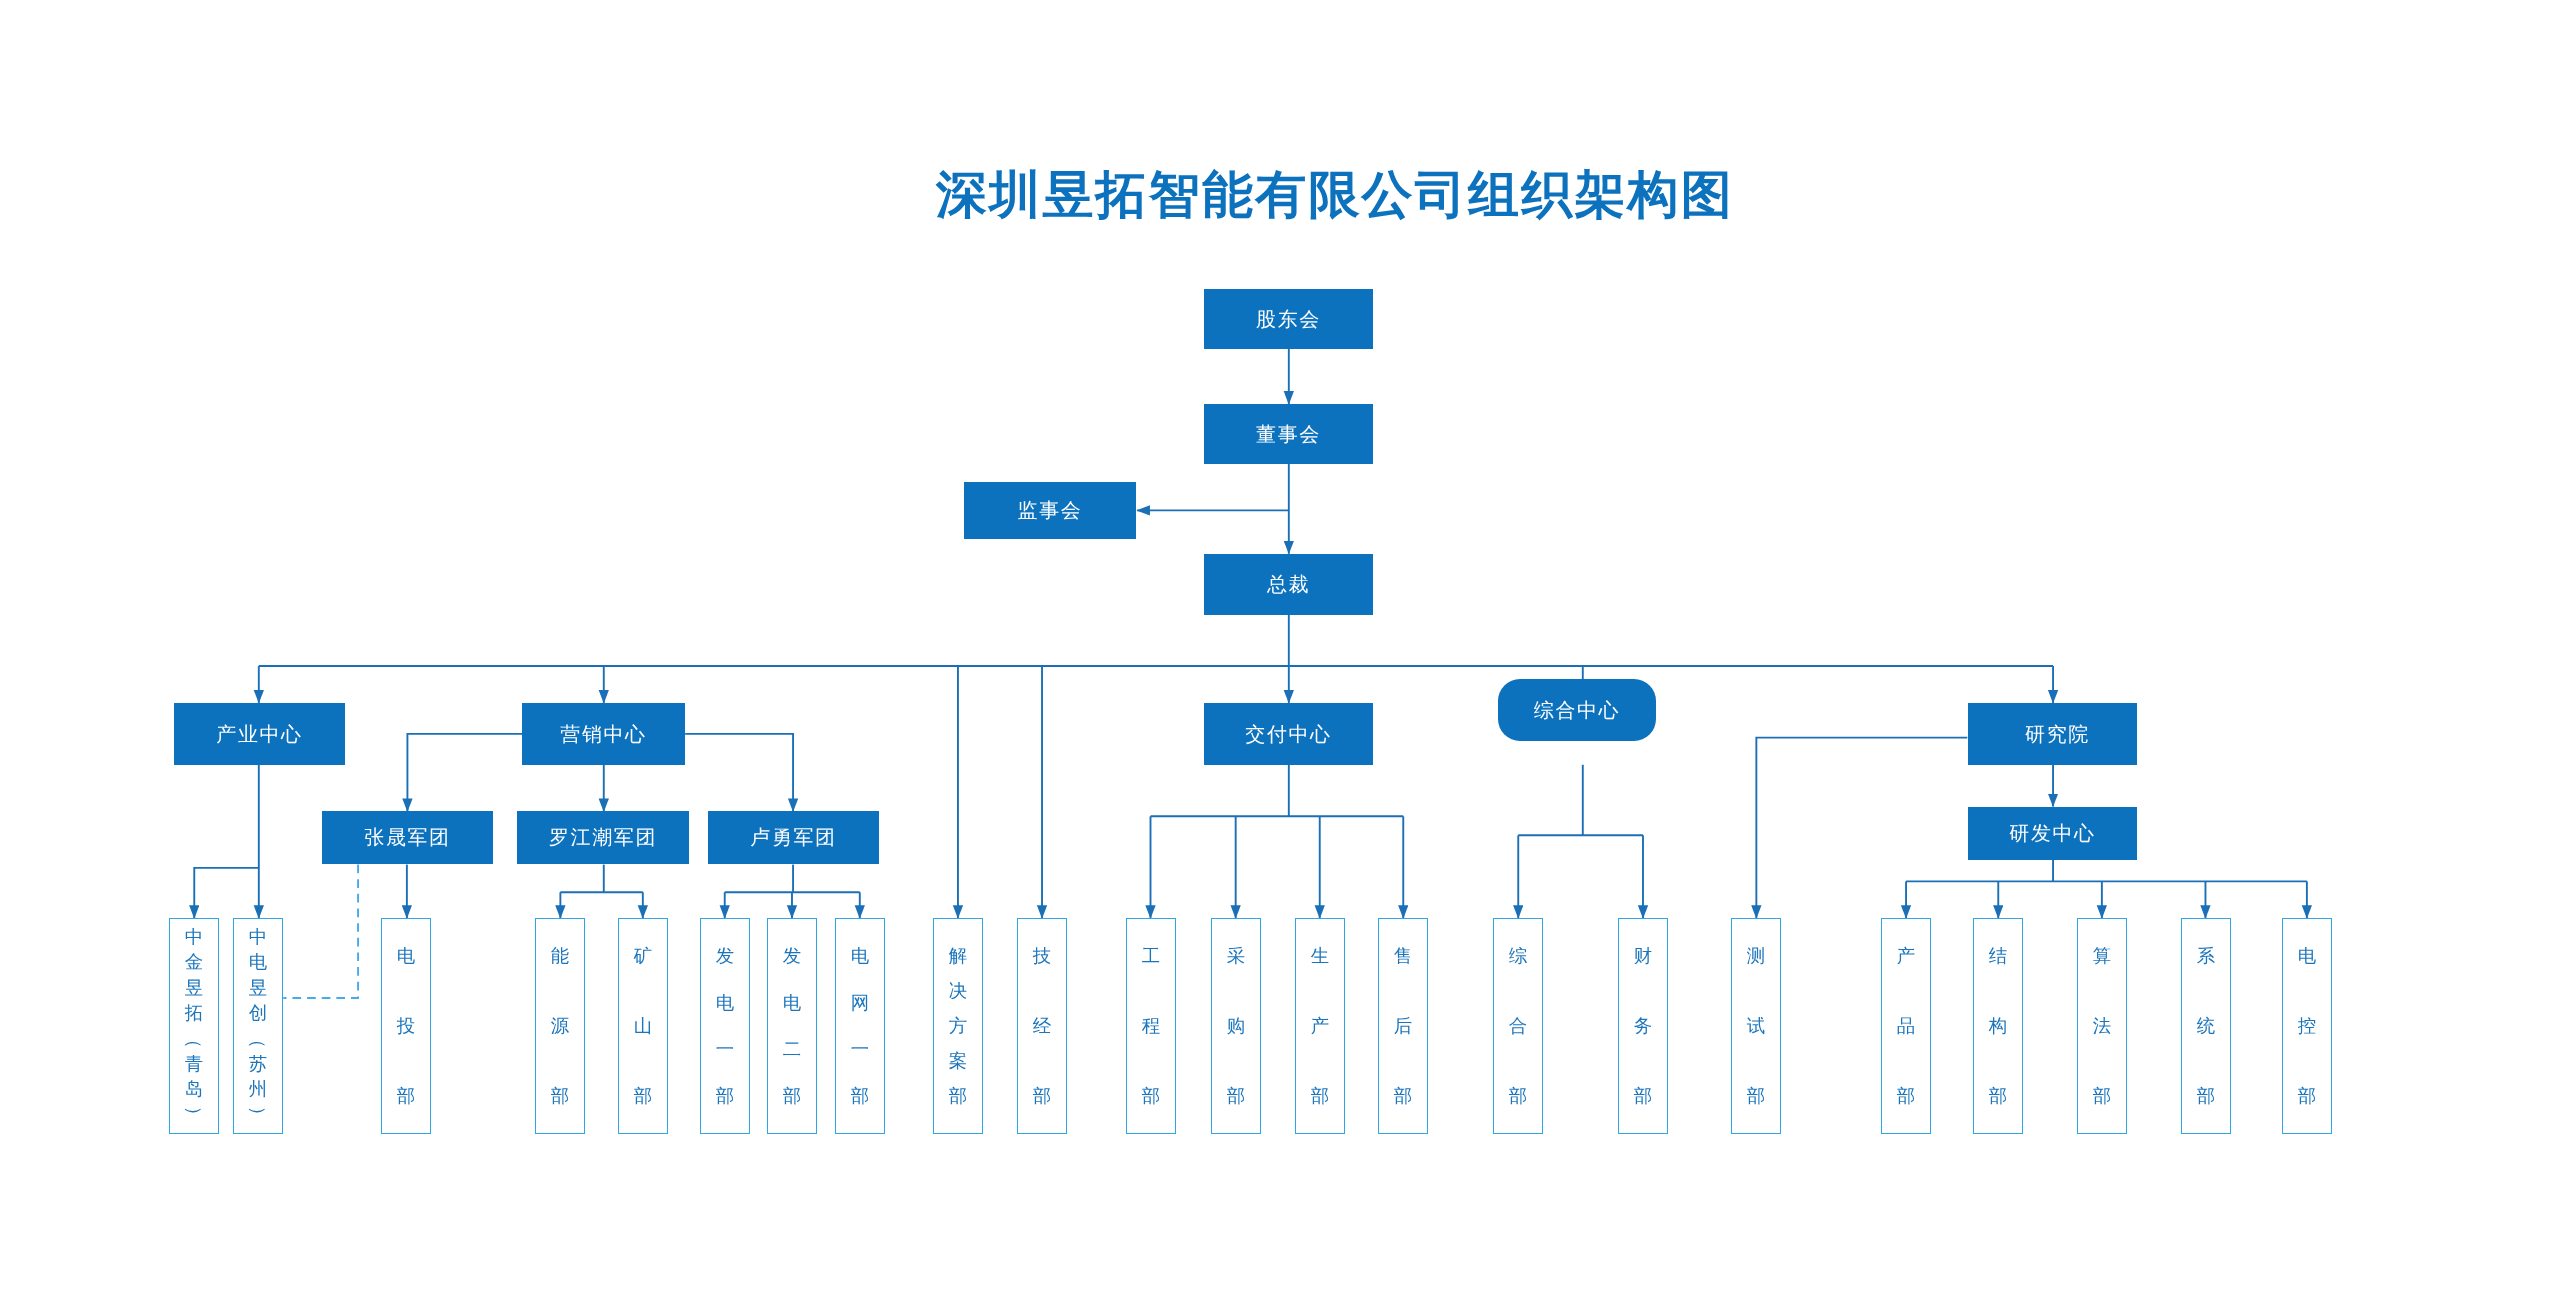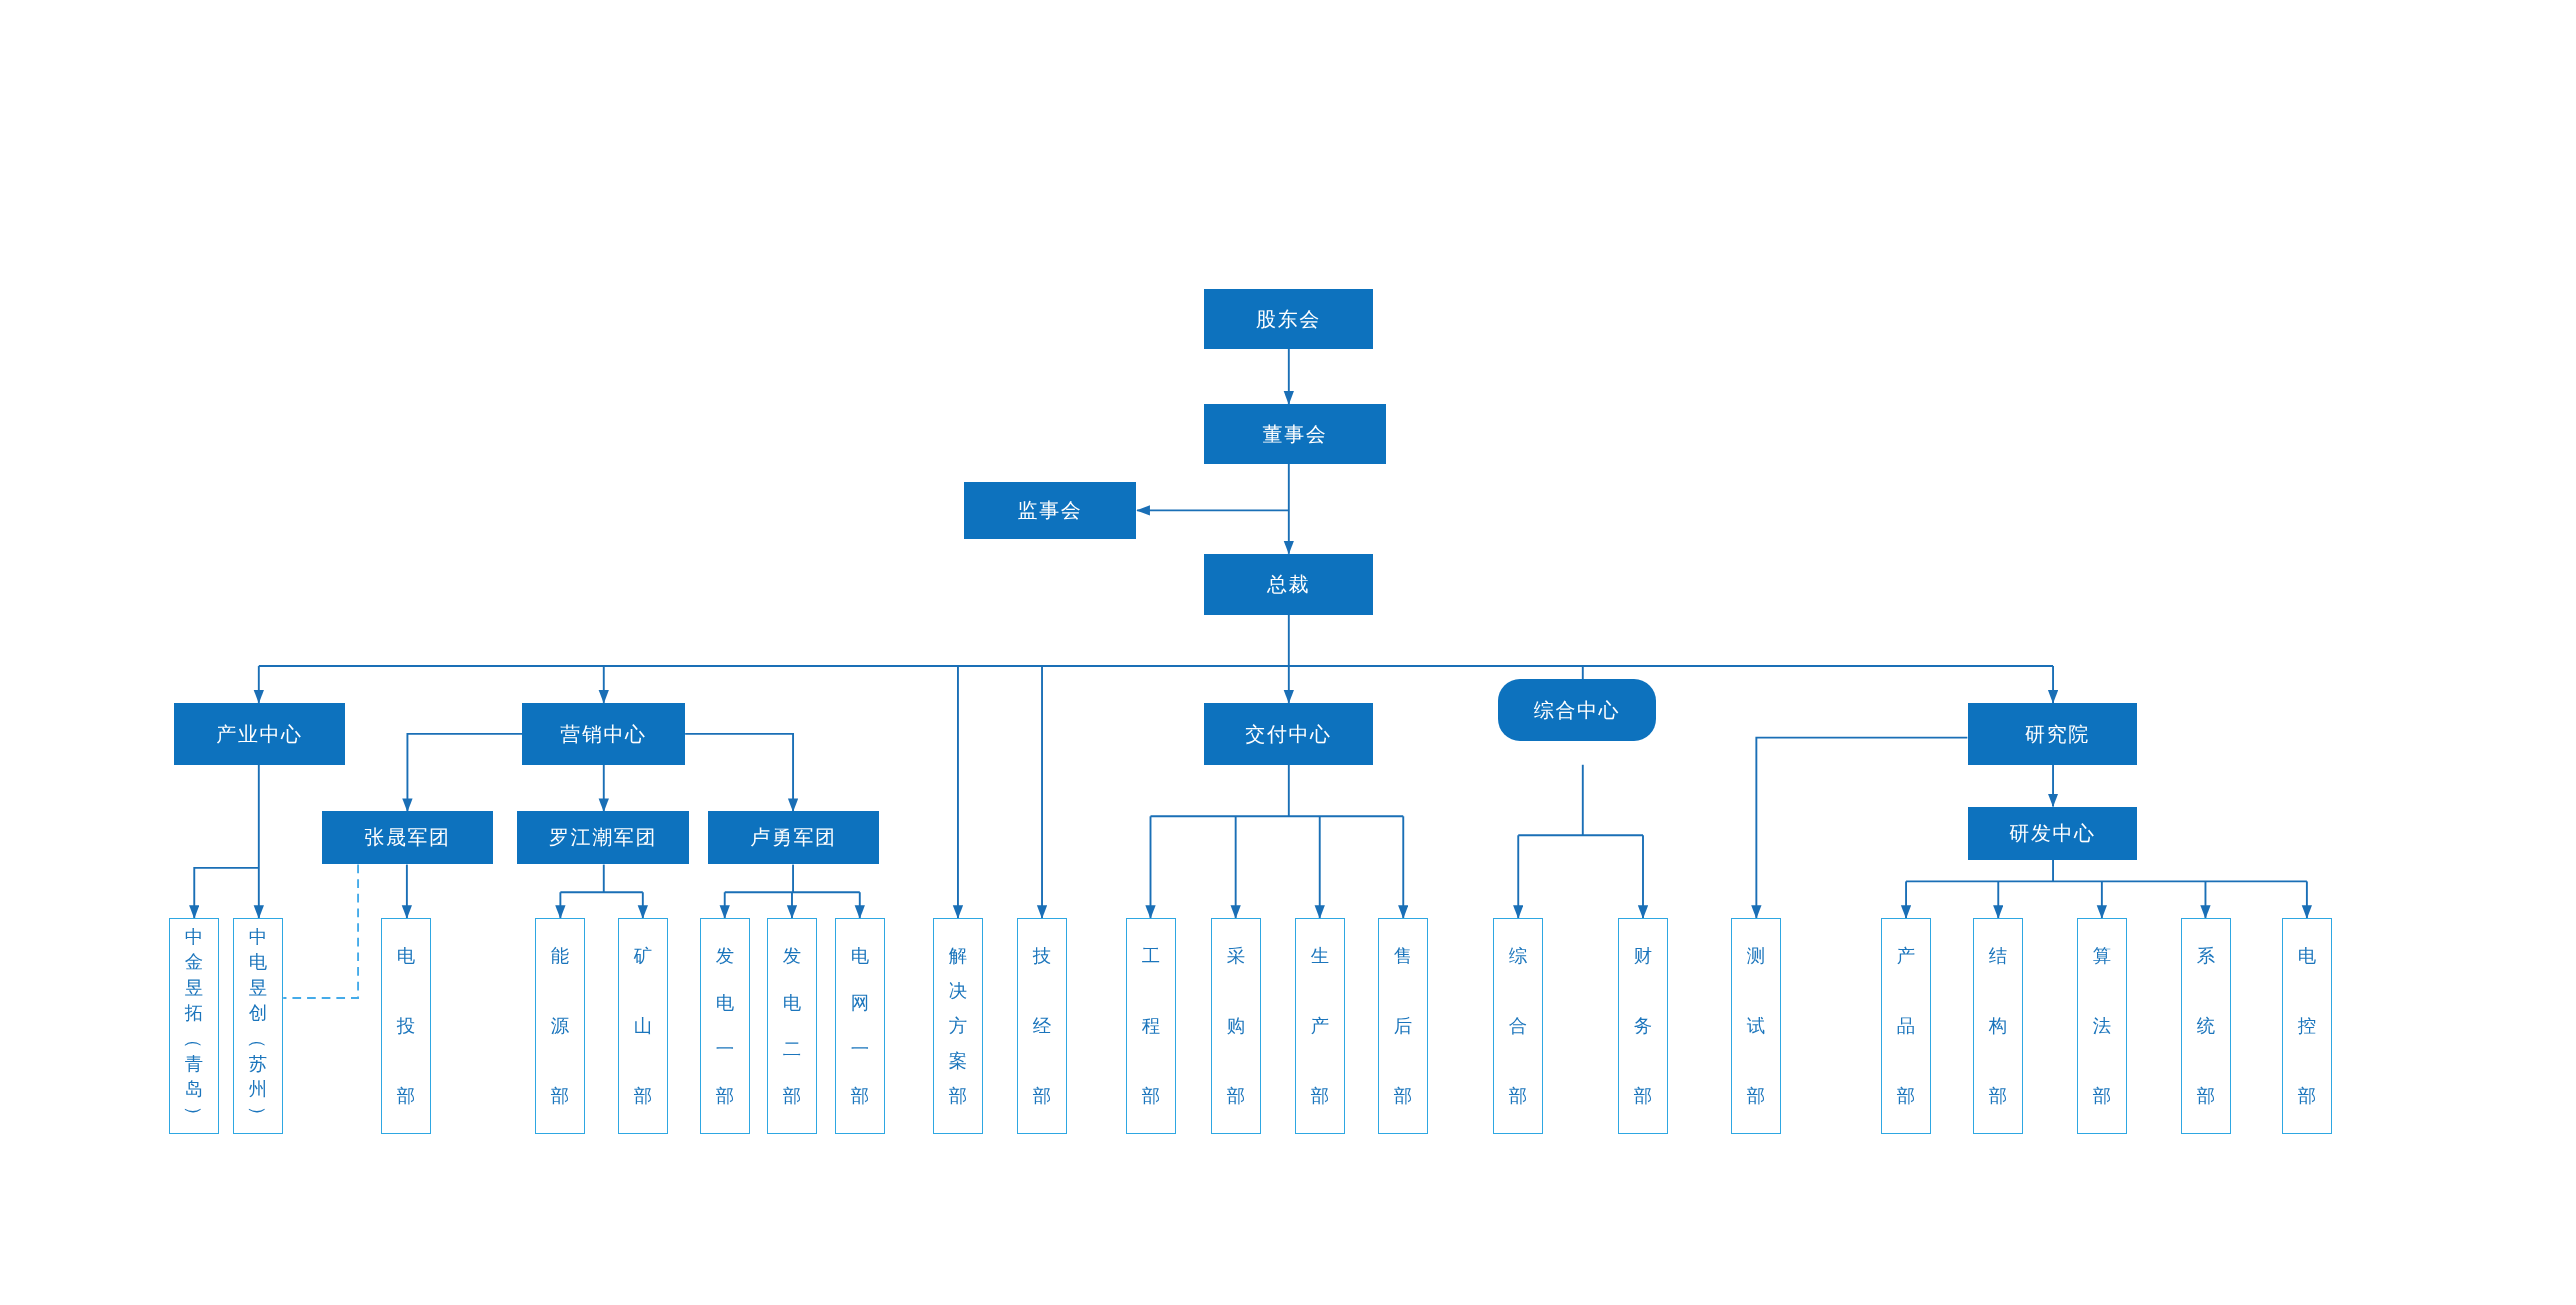--- a/index.html
+++ b/index.html
@@ -35,20 +35,21 @@
   }
   .dept.long{padding:8.7px 0;}
   .dept span{display:block;line-height:1;}
   .dept span.rot{transform:rotate(90deg);}
 </style>
 </head>
 <body>
 
 <div class="canvas">
 
+  <h1 class="title">深圳昱拓智能有限公司组织架构图</h1>
 
   <svg class="wires" width="2576" height="1305" viewBox="0 0 4749 2406" aria-hidden="true">
     <defs>
       <marker id="arw" markerUnits="userSpaceOnUse" markerWidth="30" markerHeight="24" refX="24" refY="9.5" orient="auto">
         <path d="M0,0 L25,9.5 L0,19 Z" class="arrow-head" fill="#1A6FB6"></path>
       </marker>
     </defs>
     <g id="wire-group">
         <polyline points="2376,643 2376,745" fill="none" stroke="#1A6FB6" stroke-width="3.5" marker-end="url(#arw)"></polyline>
         <polyline points="2376,855 2376,1021" fill="none" stroke="#1A6FB6" stroke-width="3.5" marker-end="url(#arw)"></polyline>
@@ -95,21 +96,21 @@
         <polyline points="3684,1625 3684,1693" fill="none" stroke="#1A6FB6" stroke-width="3.5" marker-end="url(#arw)"></polyline>
         <polyline points="3875,1625 3875,1693" fill="none" stroke="#1A6FB6" stroke-width="3.5" marker-end="url(#arw)"></polyline>
         <polyline points="4066,1625 4066,1693" fill="none" stroke="#1A6FB6" stroke-width="3.5" marker-end="url(#arw)"></polyline>
         <polyline points="4253,1625 4253,1693" fill="none" stroke="#1A6FB6" stroke-width="3.5" marker-end="url(#arw)"></polyline>
         <polyline points="660,1594 660,1840 522,1840" fill="none" stroke="#45ABE9" stroke-width="3.5" stroke-dasharray="16 11"></polyline>
       </g>
   </svg>
 
   <div class="node" style="left:1204px;top:289px;width:169px;height:60px;">股东会</div>
 
-  <div class="node" style="left:1204px;top:404px;width:182px;height:60px;">董事会</div>
+  <div class="node" style="left:1204px;top:404px;width:169px;height:60px;">董事会</div>
 
   <div class="node" style="left:964px;top:482px;width:172px;height:57px;">监事会</div>
 
   <div class="node" style="left:1204px;top:554px;width:169px;height:61px;">总裁</div>
 
   <div class="node" style="left:174px;top:703px;width:171px;height:62px;">产业中心</div>
 
   <div class="node" style="left:522px;top:703px;width:163px;height:62px;">营销中心</div>
 
   <div class="node" style="left:1204px;top:703px;width:169px;height:62px;">交付中心</div>

